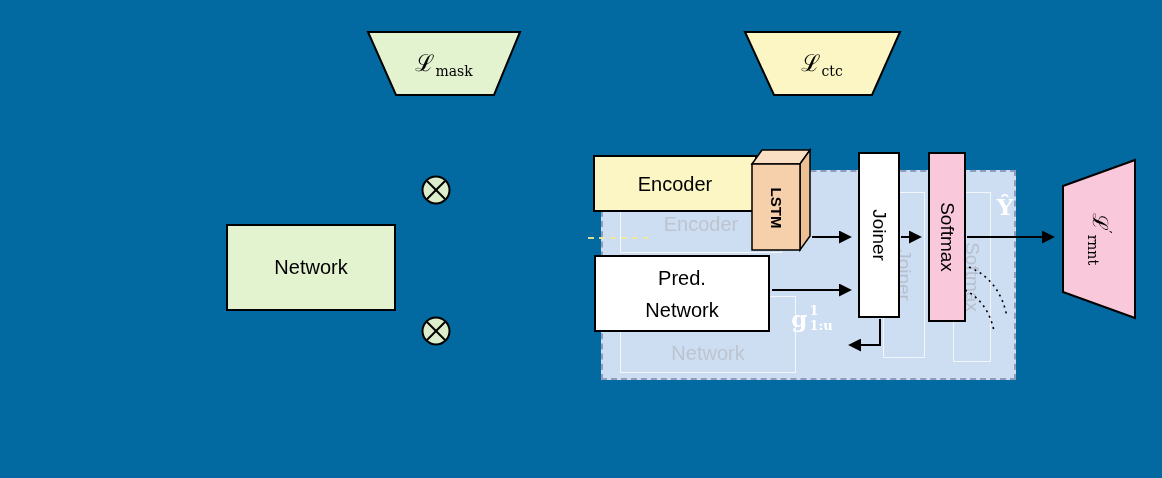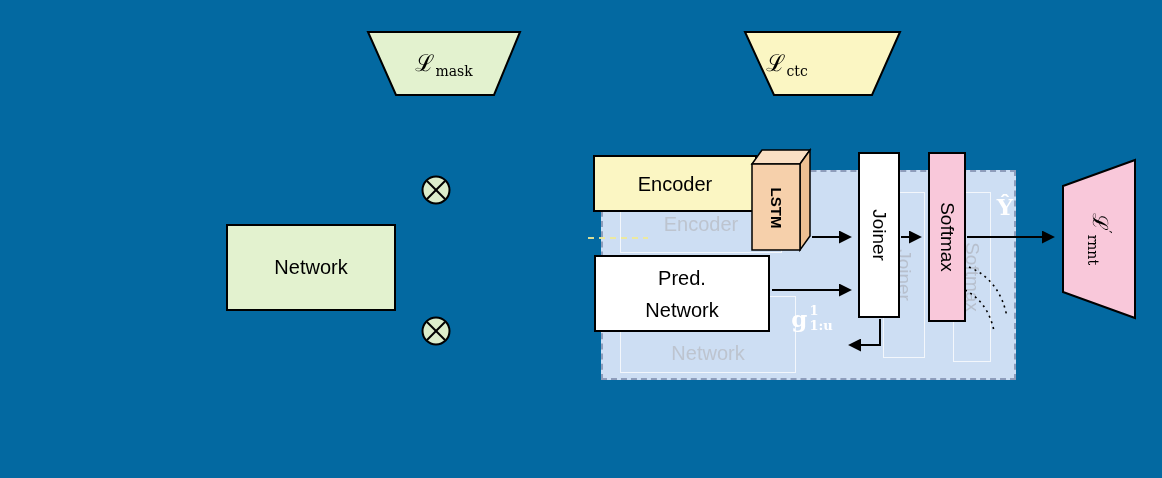--- a/index.html
+++ b/index.html
@@ -79,21 +79,21 @@
   <svg class="trap-svg" style="left:366px;top:30px" width="156" height="67">
     <polygon points="2,2 154,2 128,65 30,65" fill="#e3f2cf" stroke="#000" stroke-width="2"></polygon>
   </svg>
   <div class="loss-label" style="left:444px;top:62px">
     <span class="lsym">ℒ</span><span class="lsub">mask</span>
   </div>
 
   <svg class="trap-svg" style="left:743px;top:30px" width="159" height="67">
     <polygon points="2,2 157,2 129,65 31,65" fill="#fbf6c3" stroke="#000" stroke-width="2"></polygon>
   </svg>
-  <div class="loss-label" style="left:787px;top:62px">
+  <div class="loss-label" style="left:822px;top:62px">
     <span class="lsym">ℒ</span><span class="lsub">ctc</span>
   </div>
 
   <div class="node-box green" style="left:226px;top:224px;width:170px;height:87px;line-height:1.85">
     <span>Network</span>
   </div>
 
   <svg class="otimes" style="left:419px;top:173px" width="34" height="34">
     <circle cx="17" cy="17" r="13.5" fill="#dcedcb" stroke="#000" stroke-width="2"></circle>
     <line x1="8" y1="8" x2="26" y2="26" stroke="#000" stroke-width="2"></line>

